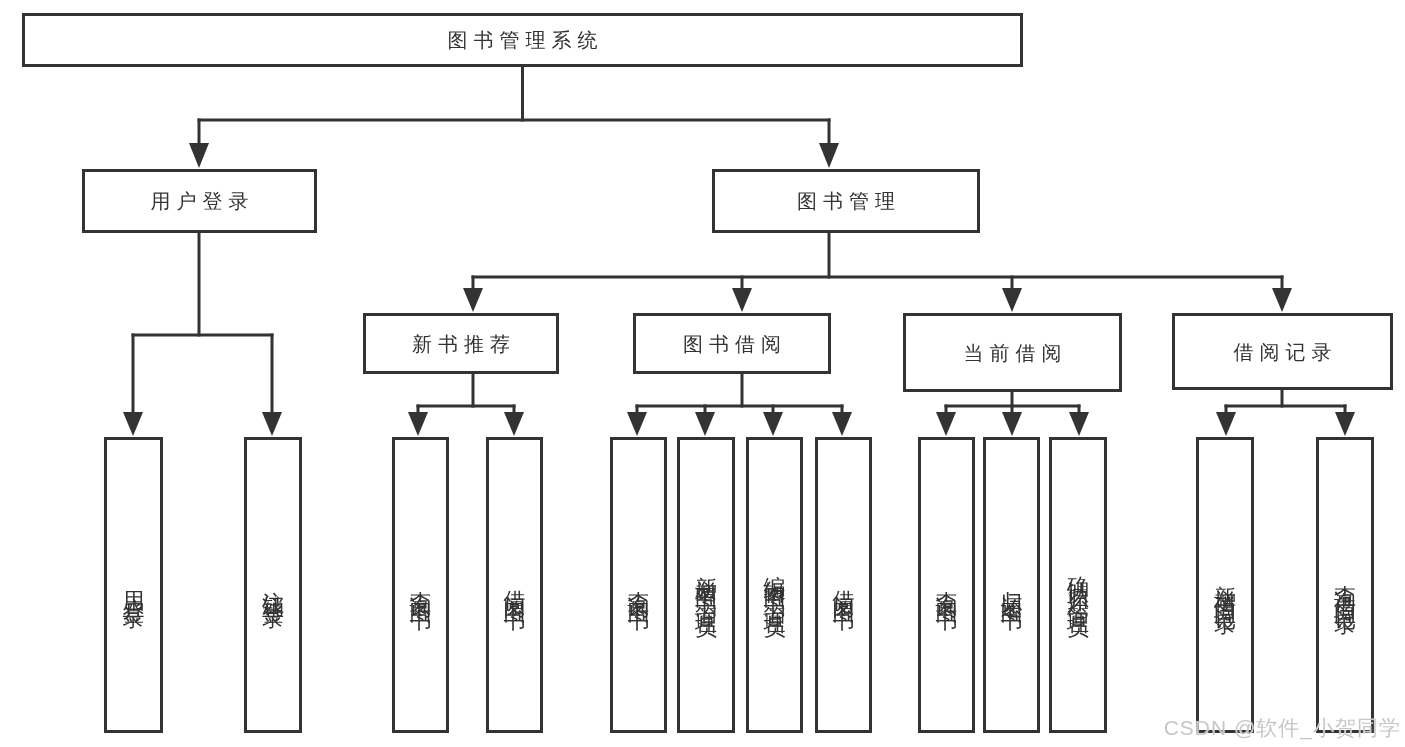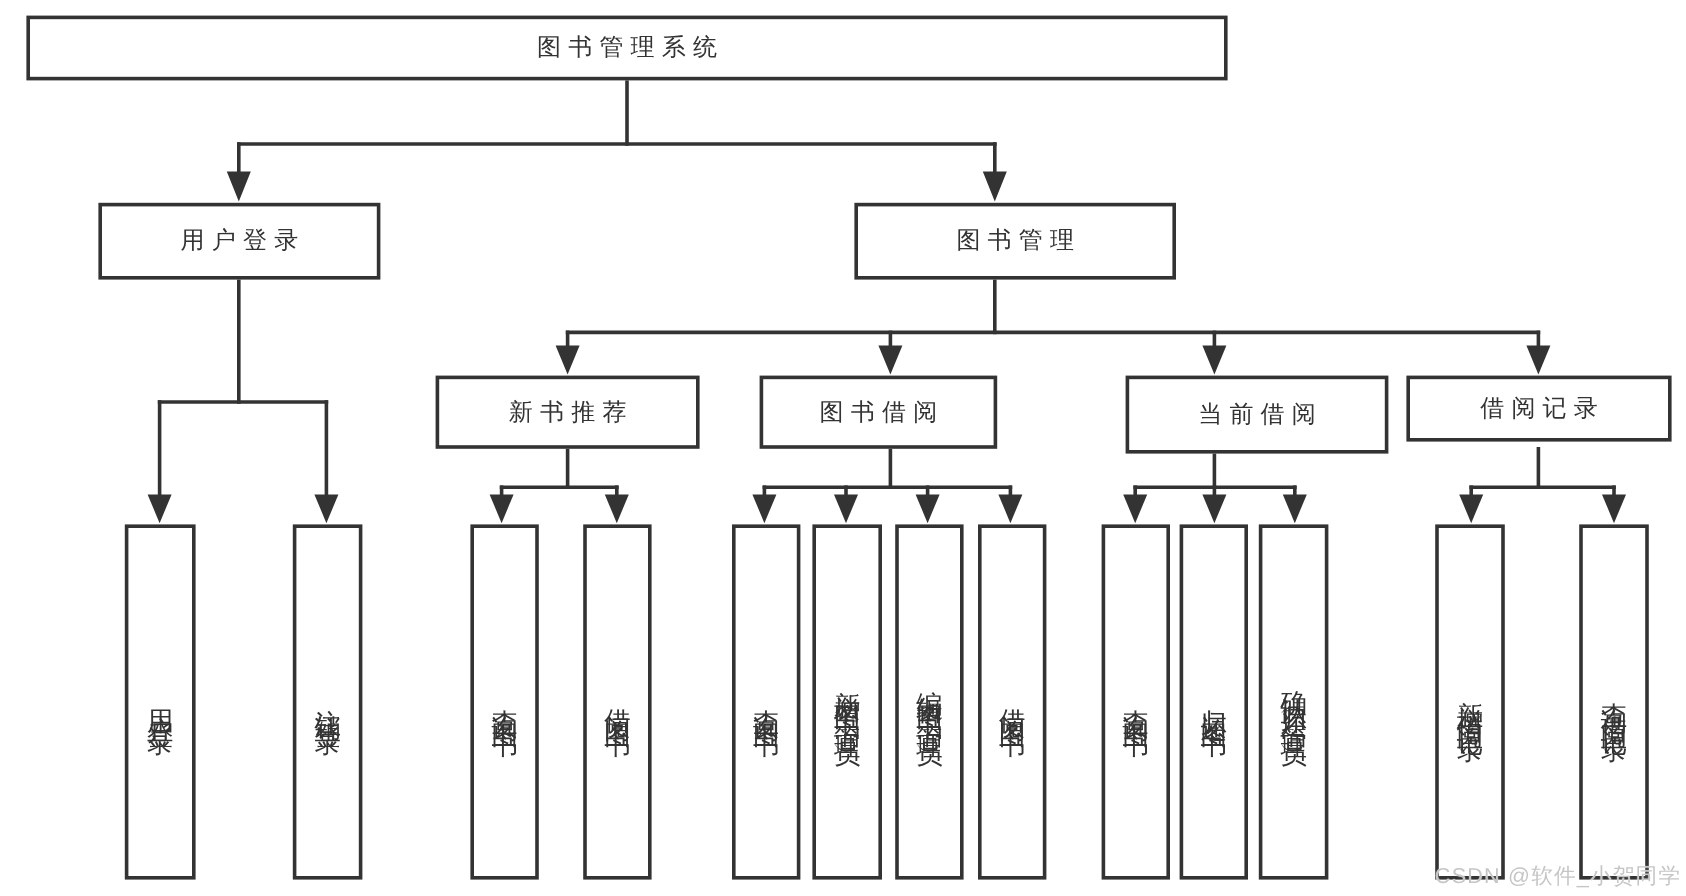--- a/index.html
+++ b/index.html
@@ -34,21 +34,21 @@
     font-size:22px;
     letter-spacing:6px;
     line-height:1;
     white-space:nowrap;
   }
   #watermark{
     position:absolute;
     right:4px;
     bottom:5px;
     z-index:3;
-    font-size:18px;
+    font-size:21px;
     color:#c6c6c6;
     letter-spacing:1px;
     text-shadow:0 0 1px #ffffff;
     white-space:nowrap;
   }
 </style>
 </head>
 <body>
 
 <div id="stage">
@@ -126,30 +126,30 @@
     <span>图书管理系统</span>
   </div>
 
   <div class="node h" style="left:82px;top:169px;width:235px;height:64px">
     <span>用户登录</span>
   </div>
   <div class="node h" style="left:712px;top:169px;width:268px;height:64px">
     <span>图书管理</span>
   </div>
 
-  <div class="node h" style="left:363px;top:313px;width:220px;height:61px">
+  <div class="node h" style="left:363px;top:313px;width:196px;height:61px">
     <span>新书推荐</span>
   </div>
   <div class="node h" style="left:633px;top:313px;width:198px;height:61px">
     <span>图书借阅</span>
   </div>
-  <div class="node h" style="left:938px;top:313px;width:219px;height:65px">
+  <div class="node h" style="left:903px;top:313px;width:219px;height:79px">
     <span>当前借阅</span>
   </div>
-  <div class="node h" style="left:1172px;top:313px;width:221px;height:55px">
+  <div class="node h" style="left:1172px;top:313px;width:221px;height:77px">
     <span>借阅记录</span>
   </div>
 
   <div class="node v" style="left:104px;top:437px;width:59px;height:296px">
     <span>用户登录</span>
   </div>
   <div class="node v" style="left:244px;top:437px;width:58px;height:296px">
     <span>注销登录</span>
   </div>
 

